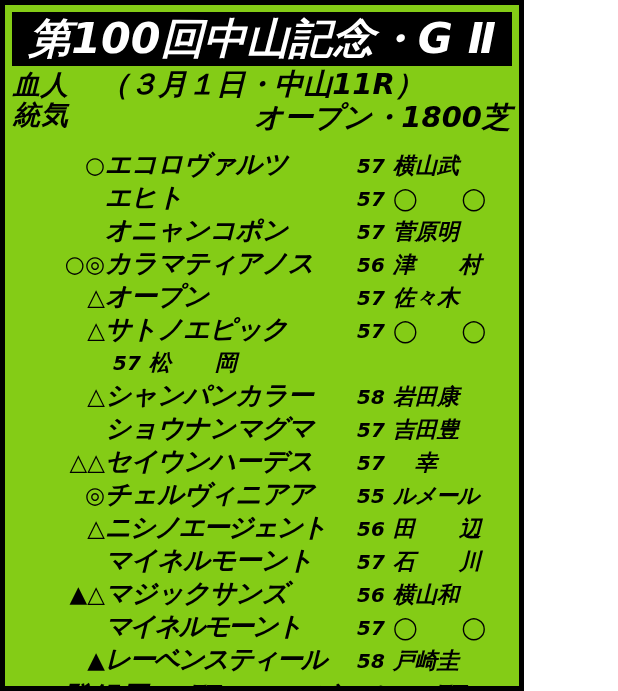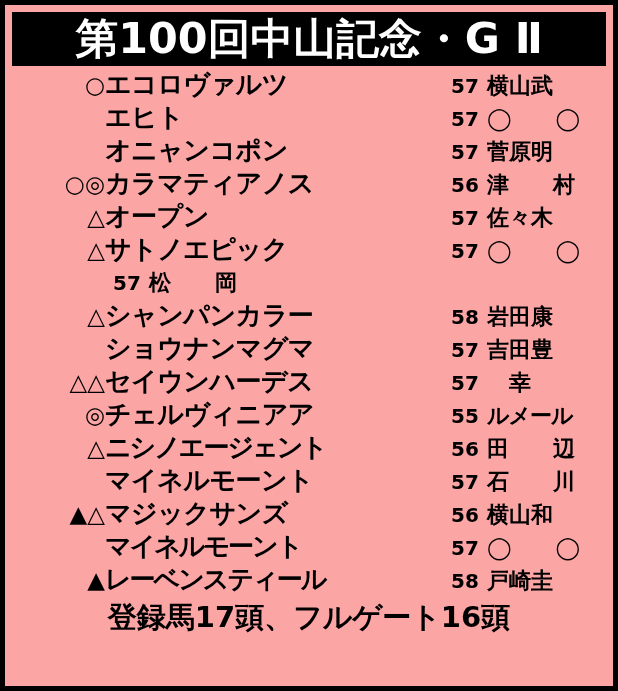--- a/index.html
+++ b/index.html
@@ -5,26 +5,27 @@
   html, body {
     margin: 0;
     padding: 0;
     background: #ffffff;
   }
   body {
     font-family: "DejaVu Sans", sans-serif;
   }
   #page {
     position: relative;
-    width: 618px;
+    width: 524px;
     height: 691px;
-    background: #fca5a5;
+    background: #84cc16;
     border: 5px solid #000000;
     box-sizing: border-box;
     overflow: hidden;
+    font-style: italic;
   }
   
   #title-banner {
     margin: 7px 7px 0 7px;
     background: #000000;
     color: #ffffff;
     height: 54px;
     display: flex;
     align-items: center;
     justify-content: center;
@@ -135,20 +136,26 @@
 </style>
 </head>
 <body>
 
 <div id="page">
 
   <div id="title-banner">
     <div id="title-text">第100回中山記念・G Ⅱ</div>
   </div>
 
+  <div id="header-area">
+    <div class="hdr-left" id="hdr-ketsu">血人</div>
+    <div class="hdr-left" id="hdr-touki">統気</div>
+    <div id="hdr-date">（３月１日・中山11R）</div>
+    <div id="hdr-cond">オープン・1800芝</div>
+  </div>
 
   <div id="horse-list">
 
     <div class="row">
       <div class="marks">○</div>
       <div class="name">エコロヴァルツ</div>
       <div class="wt">57</div>
       <div class="jockey">横山武</div>
     </div>
 

